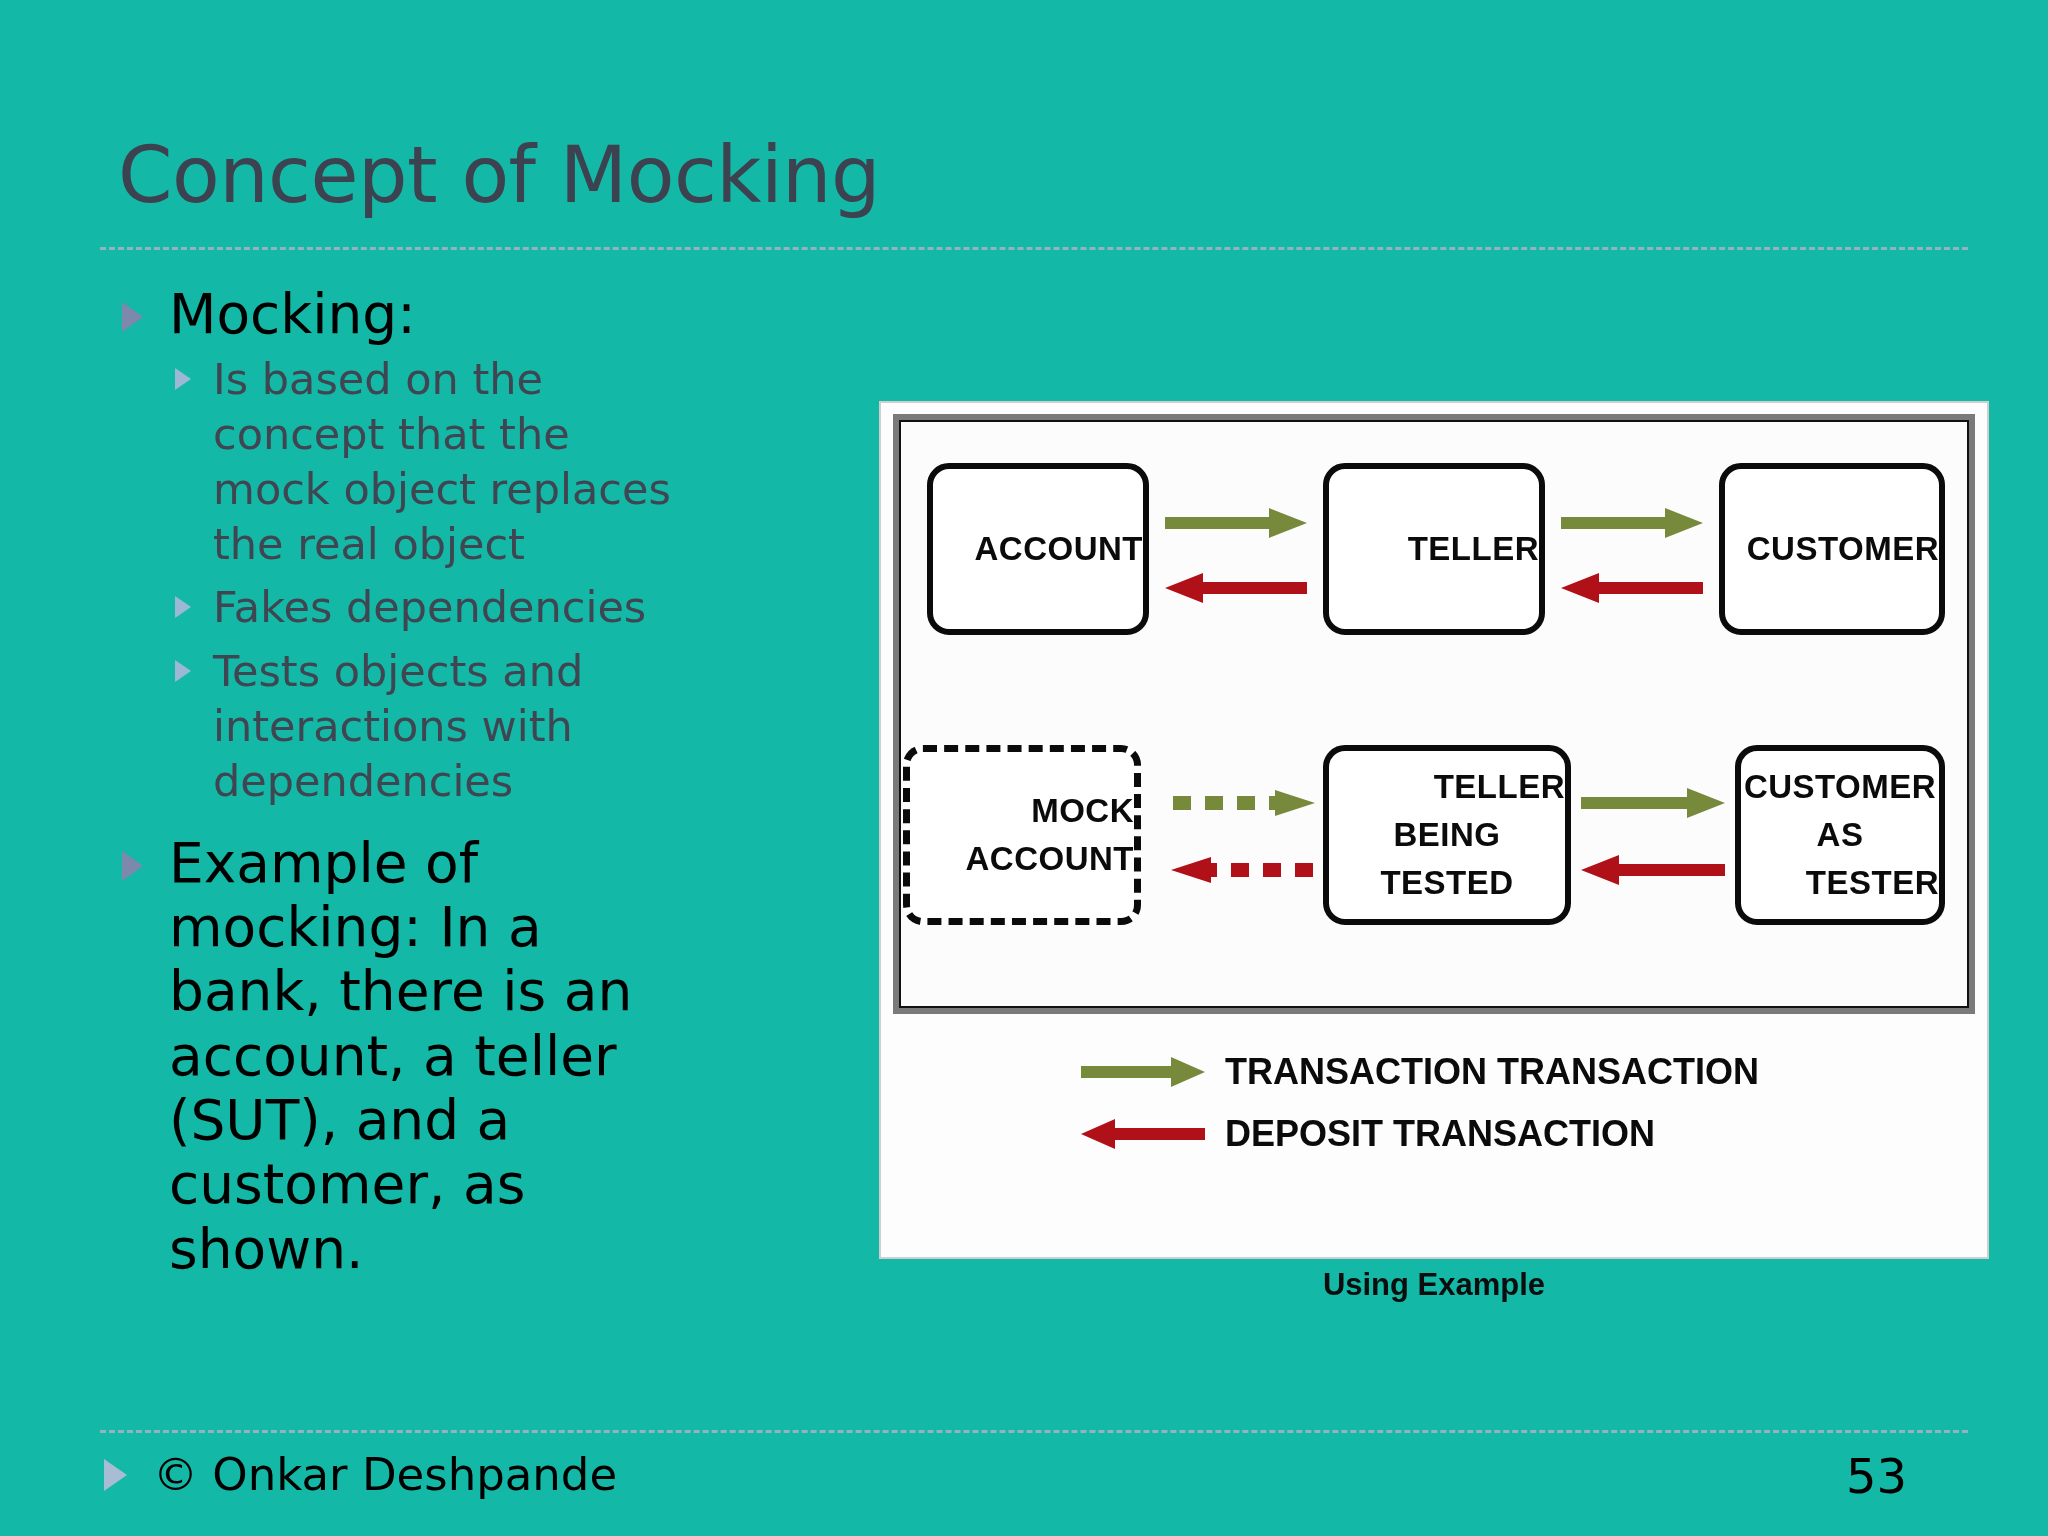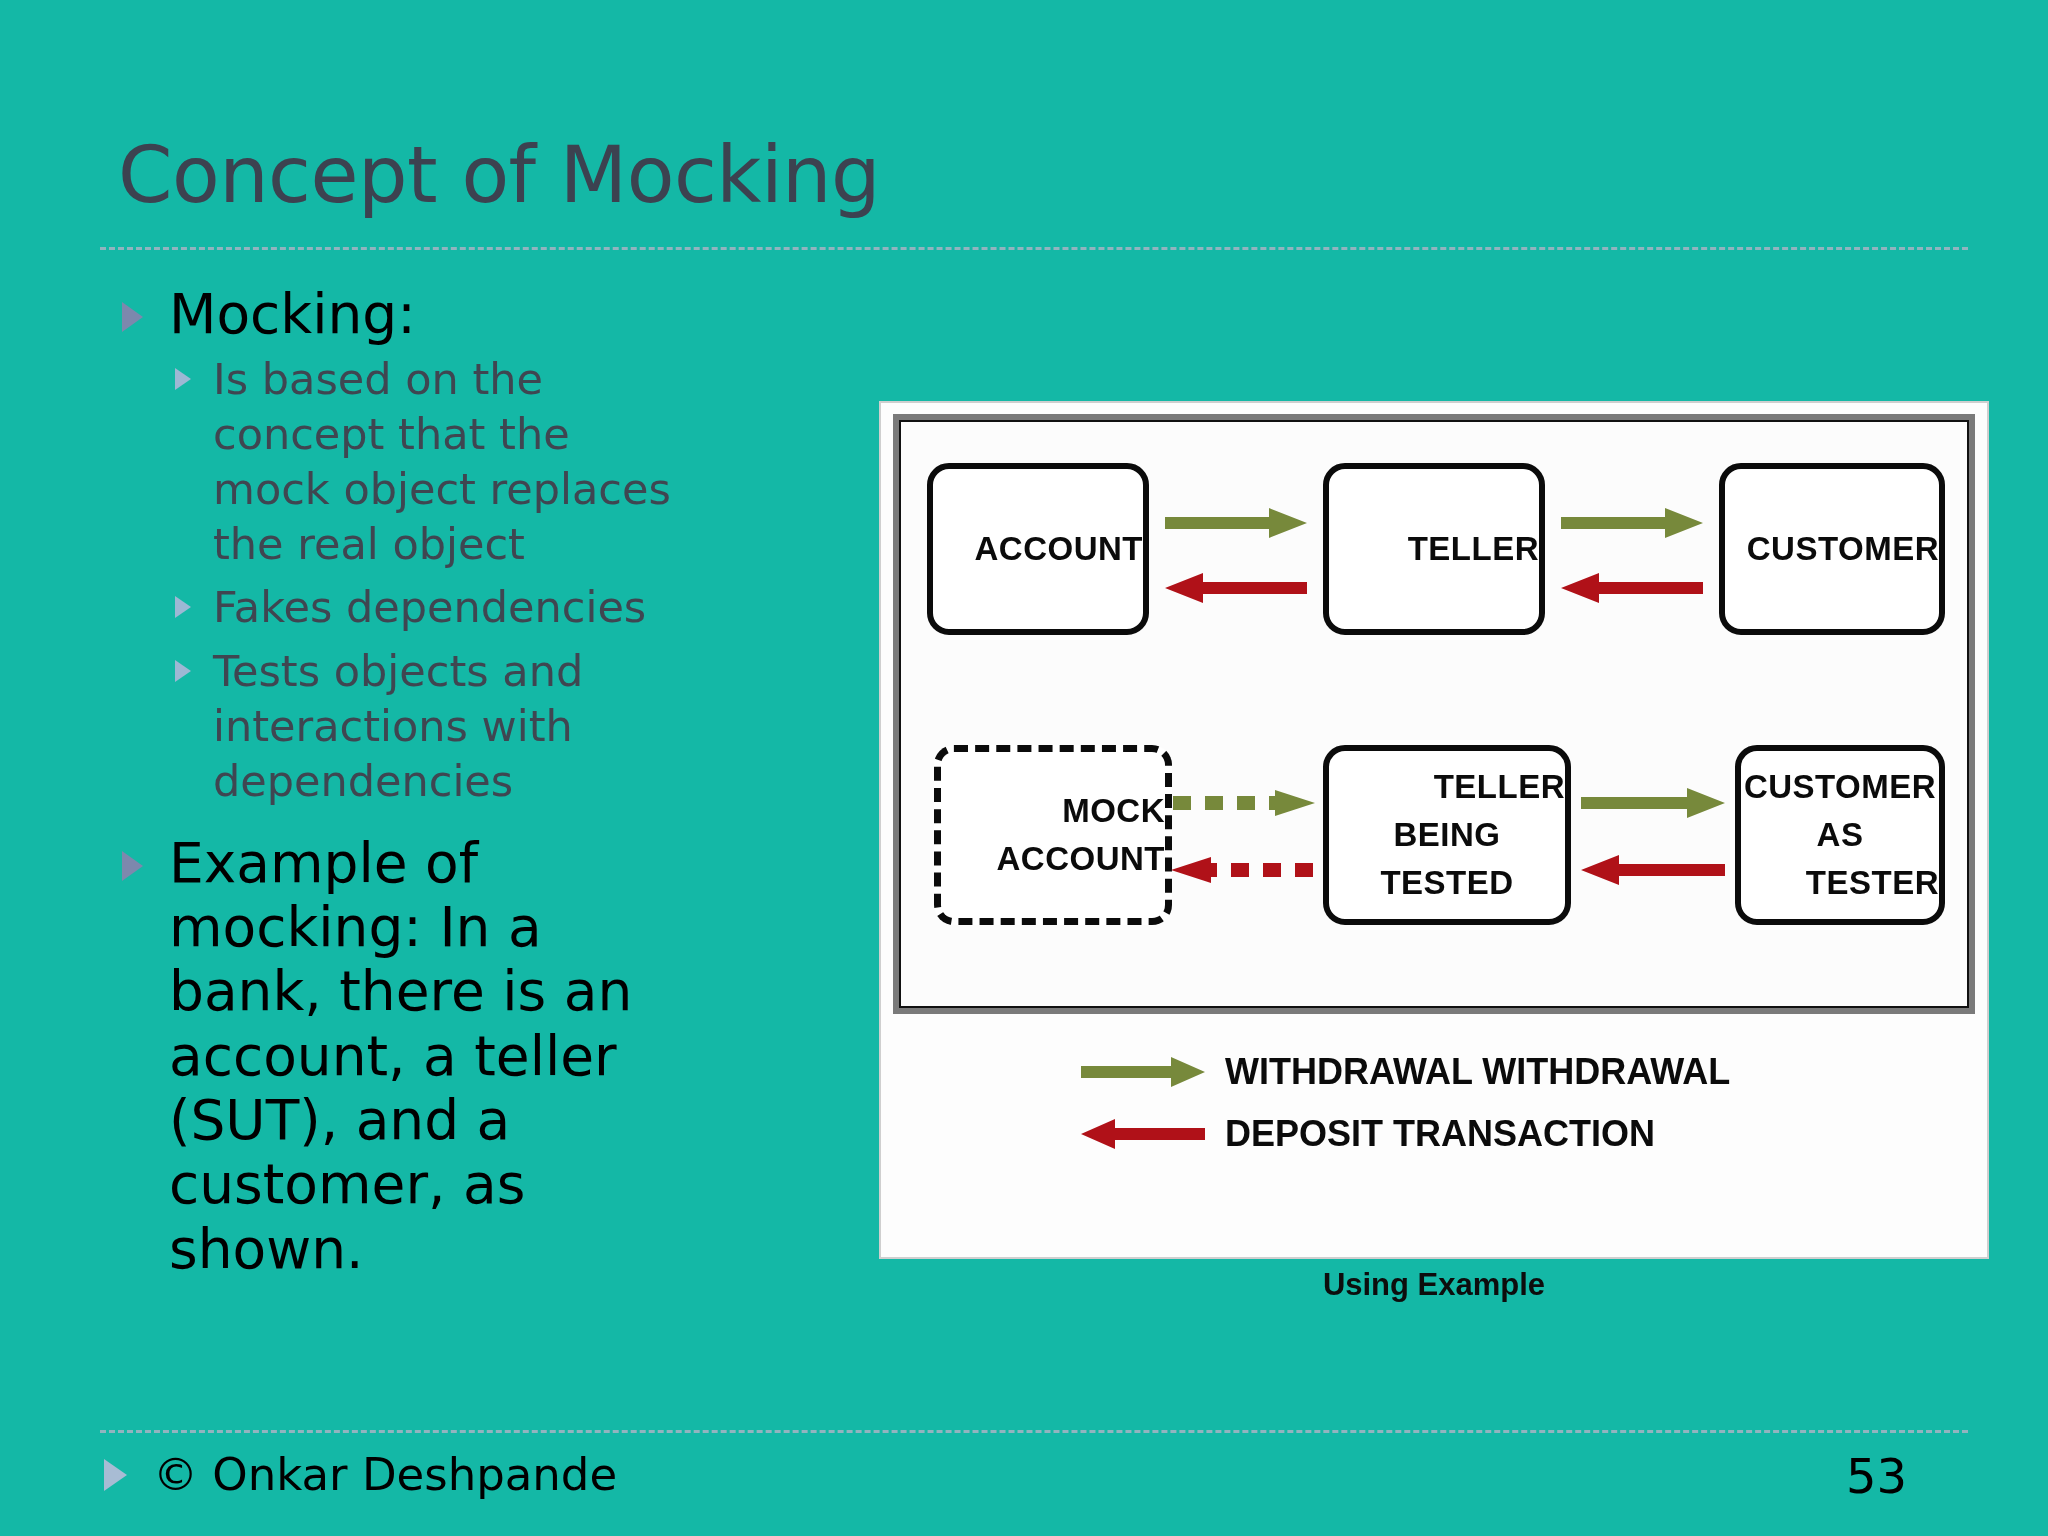--- a/index.html
+++ b/index.html
@@ -297,21 +297,21 @@
       <svg viewBox="0 0 146 34" preserveAspectRatio="none">
         <path d="M2 11 H106 V2 L144 17 L106 32 V23 H2 Z" fill="#77893b"></path>
       </svg>
     </div>
     <div class="arrow" style="left:680px; top:170px; width:146px;">
       <svg viewBox="0 0 146 34" preserveAspectRatio="none">
         <path d="M144 11 H40 V2 L2 17 L40 32 V23 H144 Z" fill="#b01118"></path>
       </svg>
     </div>
 
-    <div class="node dashed" style="left:55px; top:344px; width:238px; height:180px;">
+    <div class="node dashed" style="left:24px; top:344px; width:238px; height:180px;">
       <span class="l">MOCK</span>
       <span class="l">ACCOUNT</span>
     </div>
     <div class="node" style="left:444px; top:344px; width:248px; height:180px;">
       <span class="l">TELLER</span>
       <span class="l">BEING TESTED</span>
     </div>
     <div class="node" style="left:856px; top:344px; width:210px; height:180px;">
       <span class="l">CUSTOMER AS</span>
       <span class="l">TESTER</span>
@@ -341,21 +341,21 @@
       </svg>
     </div>
 
     <div class="legend">
       <div class="legend-row">
         <span class="legend-arrow">
           <svg viewBox="0 0 128 34" preserveAspectRatio="none">
             <path d="M2 11 H92 V2 L126 17 L92 32 V23 H2 Z" fill="#77893b"></path>
           </svg>
         </span>
-        <span class="legend-label">WITHDRAWAL WITHDRAWAL</span>
+        <span class="legend-label">TRANSACTION TRANSACTION</span>
       </div>
       <div class="legend-row">
         <span class="legend-arrow">
           <svg viewBox="0 0 128 34" preserveAspectRatio="none">
             <path d="M126 11 H36 V2 L2 17 L36 32 V23 H126 Z" fill="#b01118"></path>
           </svg>
         </span>
         <span class="legend-label">DEPOSIT TRANSACTION</span>
       </div>
     </div>

